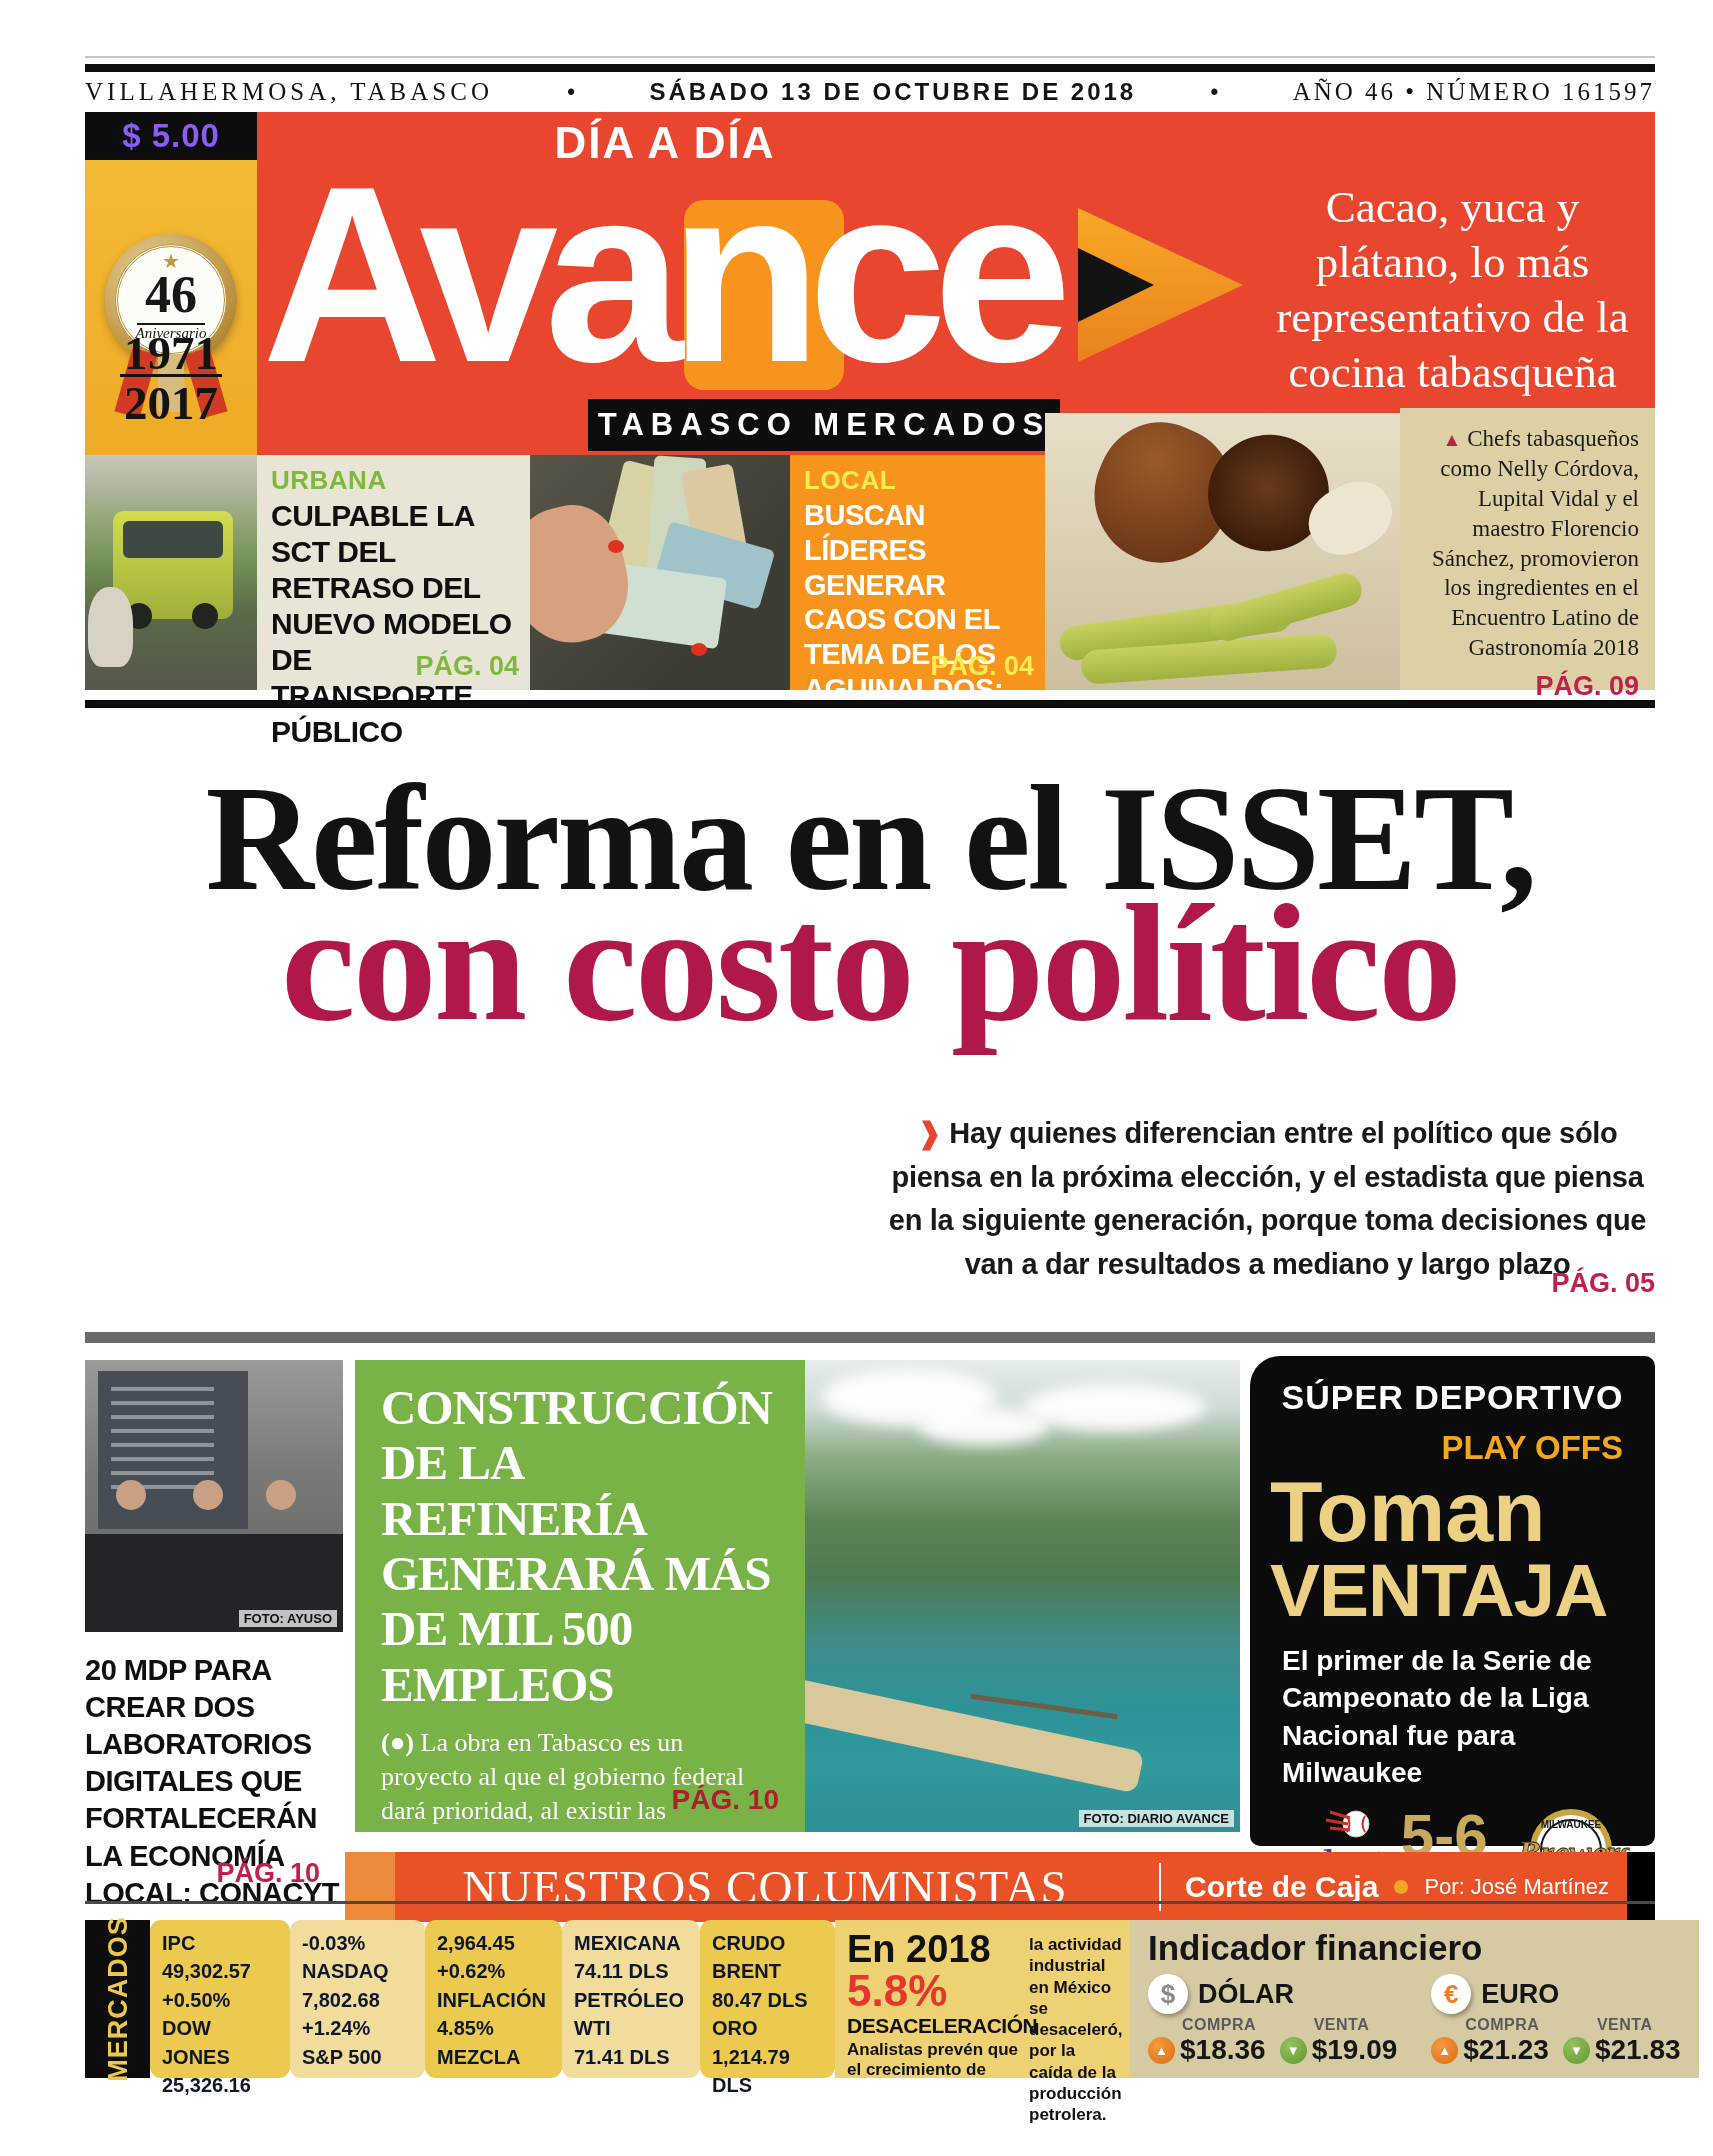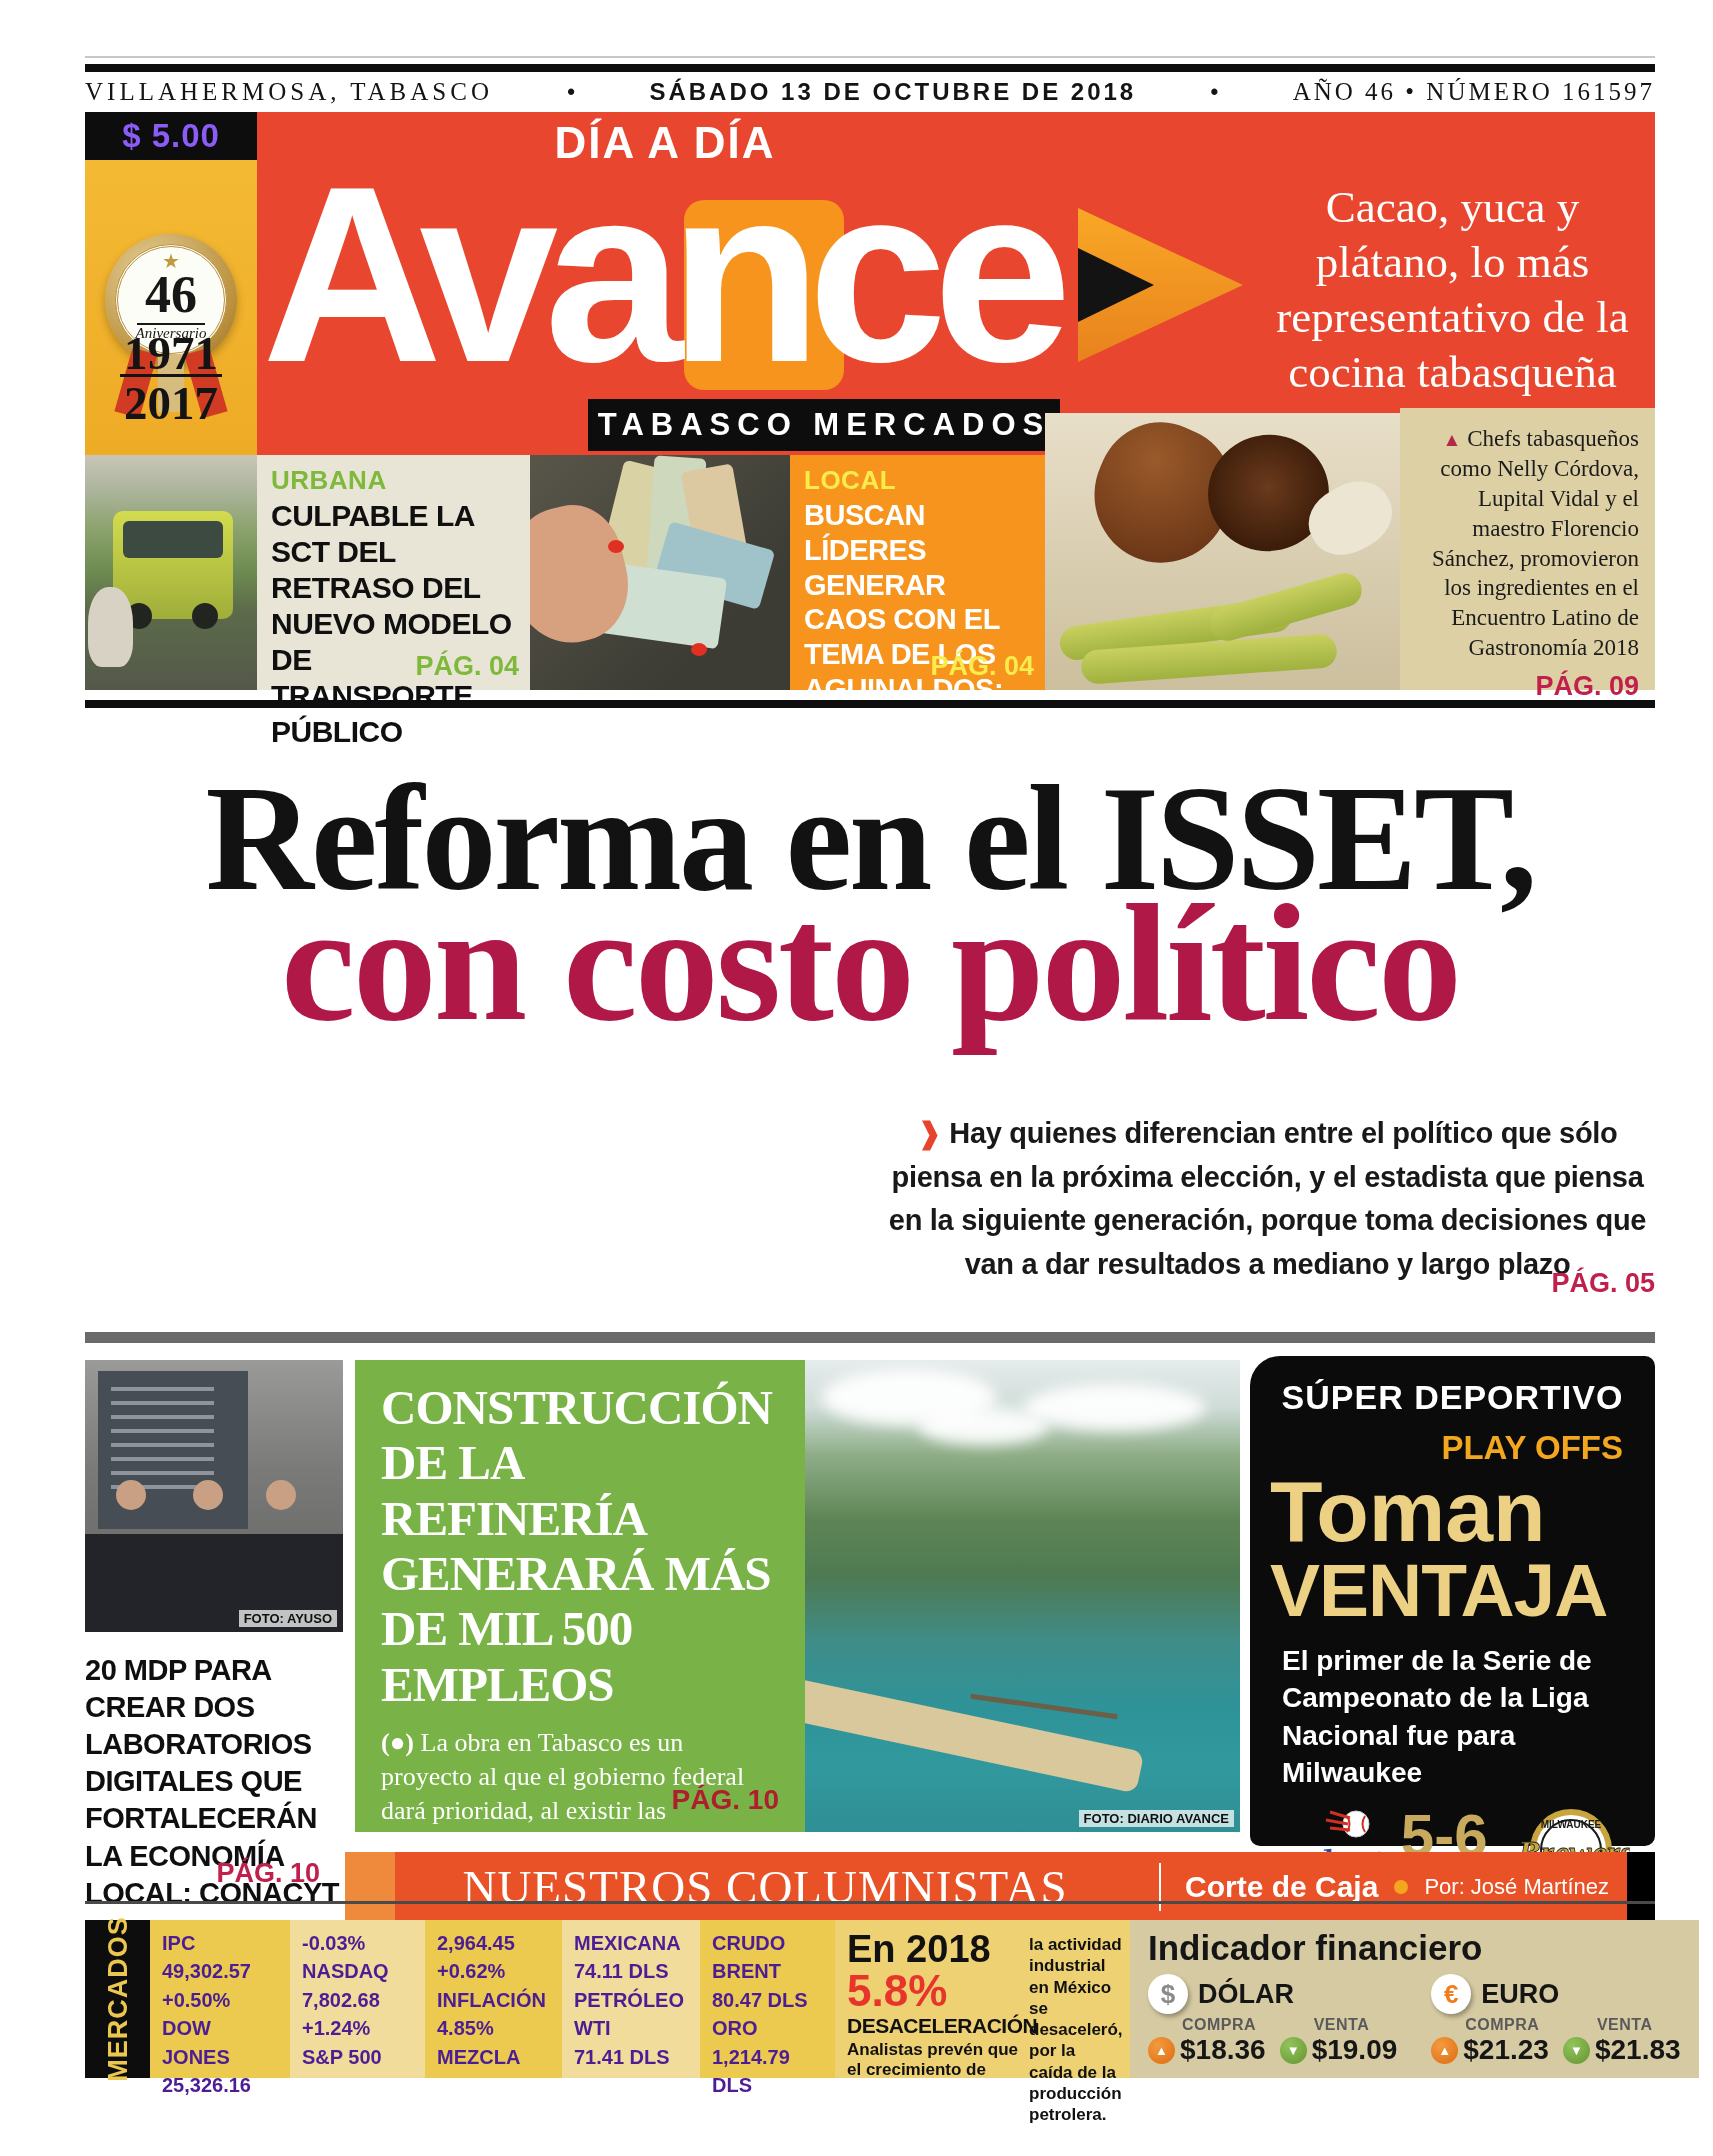--- a/index.html
+++ b/index.html
@@ -154,21 +154,21 @@
   .colbar-author{font-size:22px;color:#fff;flex:none;}
   .colbar-cap{margin-left:auto;width:28px;height:70px;background:#000;flex:none;}
 
   .rule-thin2{left:85px;top:1901px;width:1570px;height:3px;background:#4a4a4a;}
 
   
   .markets{left:85px;top:1920px;width:1570px;height:158px;display:flex;}
   .m-label{width:65px;background:#0d0d0d;position:relative;flex:none;}
   .m-label span{position:absolute;left:50%;top:50%;transform:translate(-50%,-50%) rotate(-90deg);
                 color:#ecc750;font-weight:900;font-size:27px;letter-spacing:1px;white-space:nowrap;}
-  .m-cell{box-sizing:border-box;padding:9px 10px 0 12px;font-size:20px;line-height:1.42;color:#4c1d95;flex:none;}
+  .m-cell{box-sizing:border-box;padding:9px 10px 0 12px;font-size:20px;line-height:1.42;color:#0f172a;flex:none;border-radius:11px;}
   .mc1{width:140px;background:#ecc94f;} .mc2{width:135px;background:#f1dc9b;}
   .mc3{width:137px;background:#ecc94f;} .mc4{width:138px;background:#f1dc9b;}
   .mc5{width:135px;background:#ecc94f;}
   .m-cell .b{font-weight:900;} .m-cell .v{font-weight:700;}
   .m-outlook{width:295px;background:#eed172;box-sizing:border-box;padding:10px 12px;display:flex;gap:10px;flex:none;}
   .o-col1{width:172px;flex:none;}
   .o-title{font-weight:900;font-size:38px;line-height:1;}
   .o-value{color:#e8352b;font-weight:900;font-size:44px;line-height:1.05;}
   .o-label{font-weight:900;font-size:21px;letter-spacing:-0.5px;}
   .o-body{font-weight:700;font-size:17px;line-height:1.18;margin-top:2px;}

